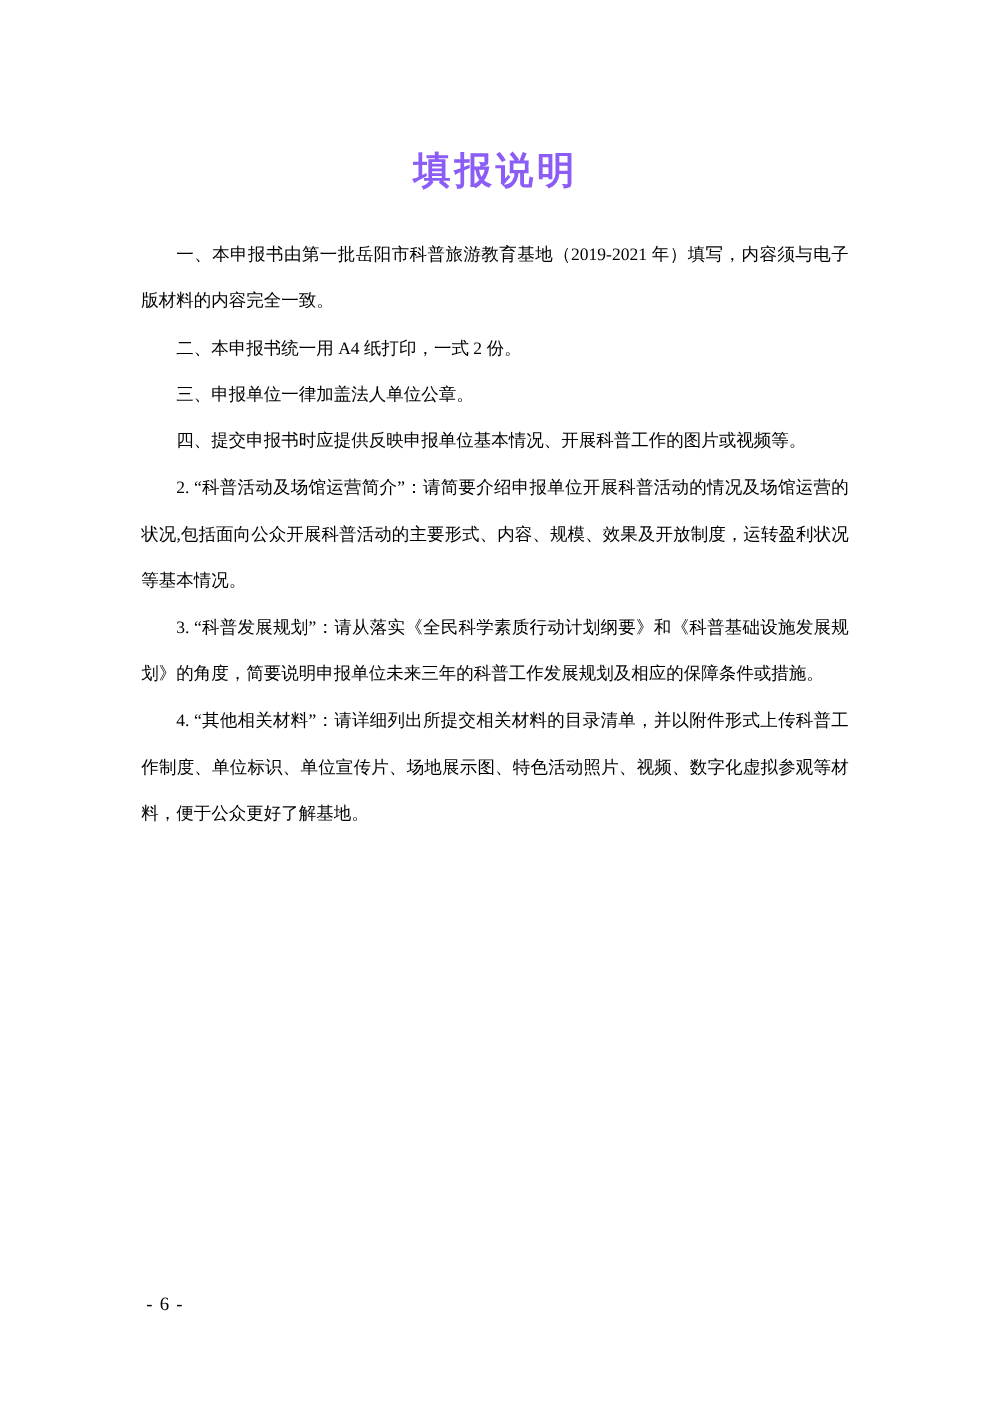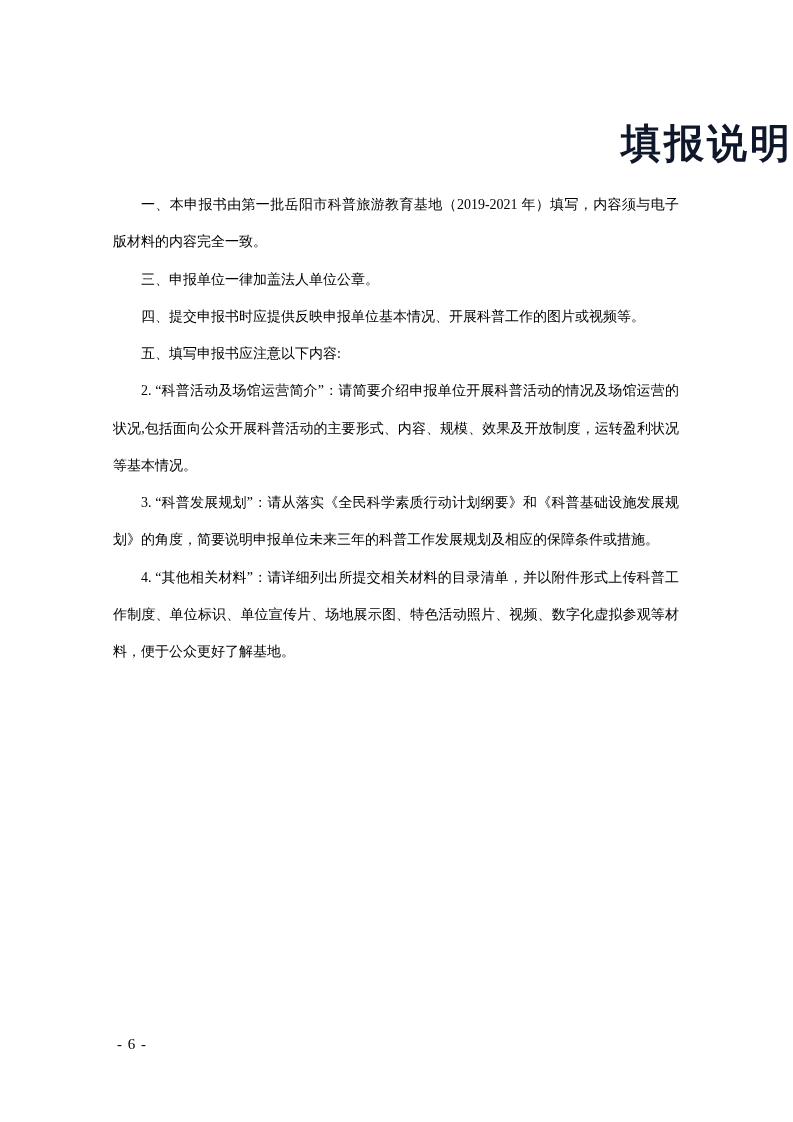--- a/index.html
+++ b/index.html
@@ -15,25 +15,25 @@
     color: #000000;
     font-family: "Liberation Serif", "DejaVu Serif", serif;
     overflow: hidden;
   }
   .doc-title {
     position: absolute;
     top: 116px;
     left: 0;
     right: 0;
     margin: 0;
-    text-align: right;
-    font-size: 40px;
+    text-align: center;
+    font-size: 30px;
     font-weight: bold;
     letter-spacing: 3px;
-    color: #0f172a;
+    color: #8b5cf6;
   }
   .doc-body {
     position: absolute;
     top: 186px;
     left: 113px;
     width: 566px;
     font-size: 14px;
     line-height: 37.25px;
     text-align: justify;
     text-justify: inter-character;
@@ -54,23 +54,23 @@
 </style>
 </head>
 <body>
 
 <div class="page">
 
   <h1 class="doc-title">填报说明</h1>
 
   <div class="doc-body">
     <p>一、本申报书由第一批岳阳市科普旅游教育基地（2019-2021 年）填写，内容须与电子版材料的内容完全一致。</p>
+    <p>二、本申报书统一用 A4 纸打印，一式 2 份。</p>
     <p>三、申报单位一律加盖法人单位公章。</p>
     <p>四、提交申报书时应提供反映申报单位基本情况、开展科普工作的图片或视频等。</p>
-    <p>五、填写申报书应注意以下内容:</p>
     <p>2. “科普活动及场馆运营简介”：请简要介绍申报单位开展科普活动的情况及场馆运营的状况,包括面向公众开展科普活动的主要形式、内容、规模、效果及开放制度，运转盈利状况等基本情况。</p>
     <p>3. “科普发展规划”：请从落实《全民科学素质行动计划纲要》和《科普基础设施发展规划》的角度，简要说明申报单位未来三年的科普工作发展规划及相应的保障条件或措施。</p>
     <p>4. “其他相关材料”：请详细列出所提交相关材料的目录清单，并以附件形式上传科普工作制度、单位标识、单位宣传片、场地展示图、特色活动照片、视频、数字化虚拟参观等材料，便于公众更好了解基地。</p>
   </div>
 
   <div class="page-number">- 6 -</div>
 
 </div>
 
 </body></html>

